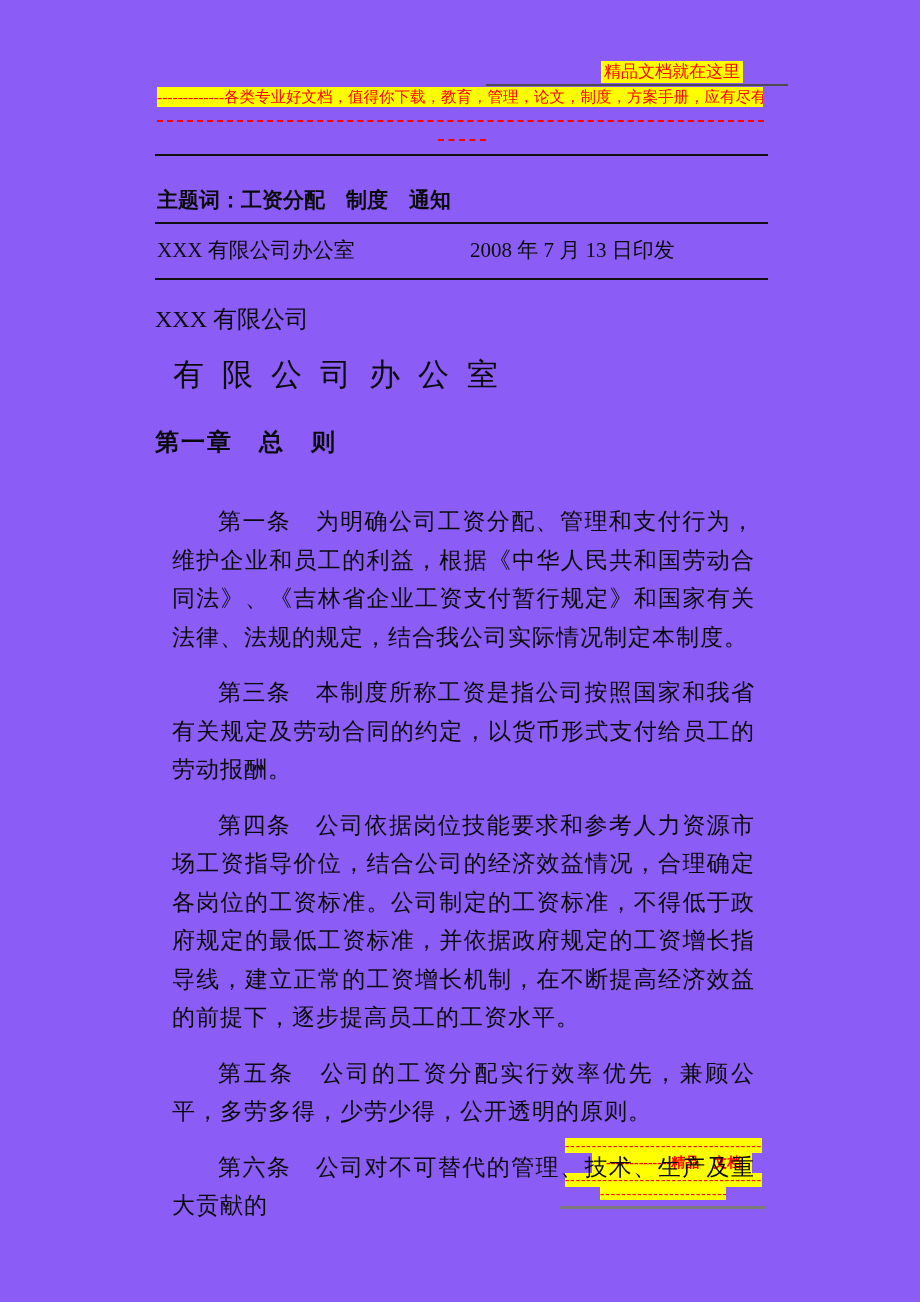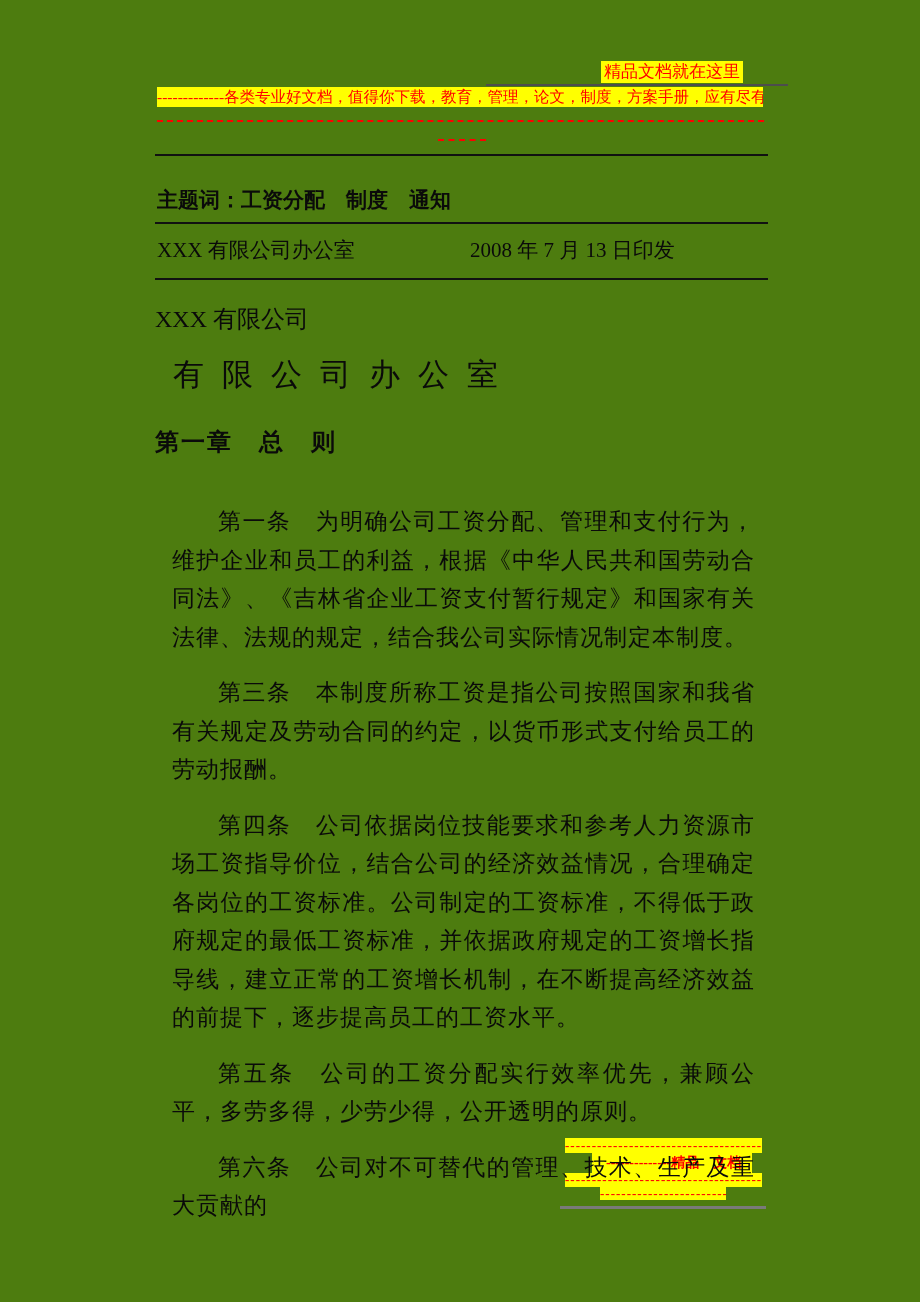--- a/index.html
+++ b/index.html
@@ -1,19 +1,19 @@
 <!DOCTYPE html>
 <html><head>
 <meta charset="utf-8">
 <style>
   html,body { margin:0; padding:0; background:#ffffff; }
   .page {
     position:relative;
     width:920px; height:1302px;
-    background:#4d7c0f;
+    background:#8b5cf6;
     font-family:"Liberation Serif","DejaVu Serif",serif;
     color:#0a0a0a;
     overflow:hidden;
   }
   .hl { background:#ffff00; color:#ff0000; }
 
   
   .top-note {
     position:absolute; left:601px; top:61px;
     font-size:17px; line-height:22px; padding:0 3px;

